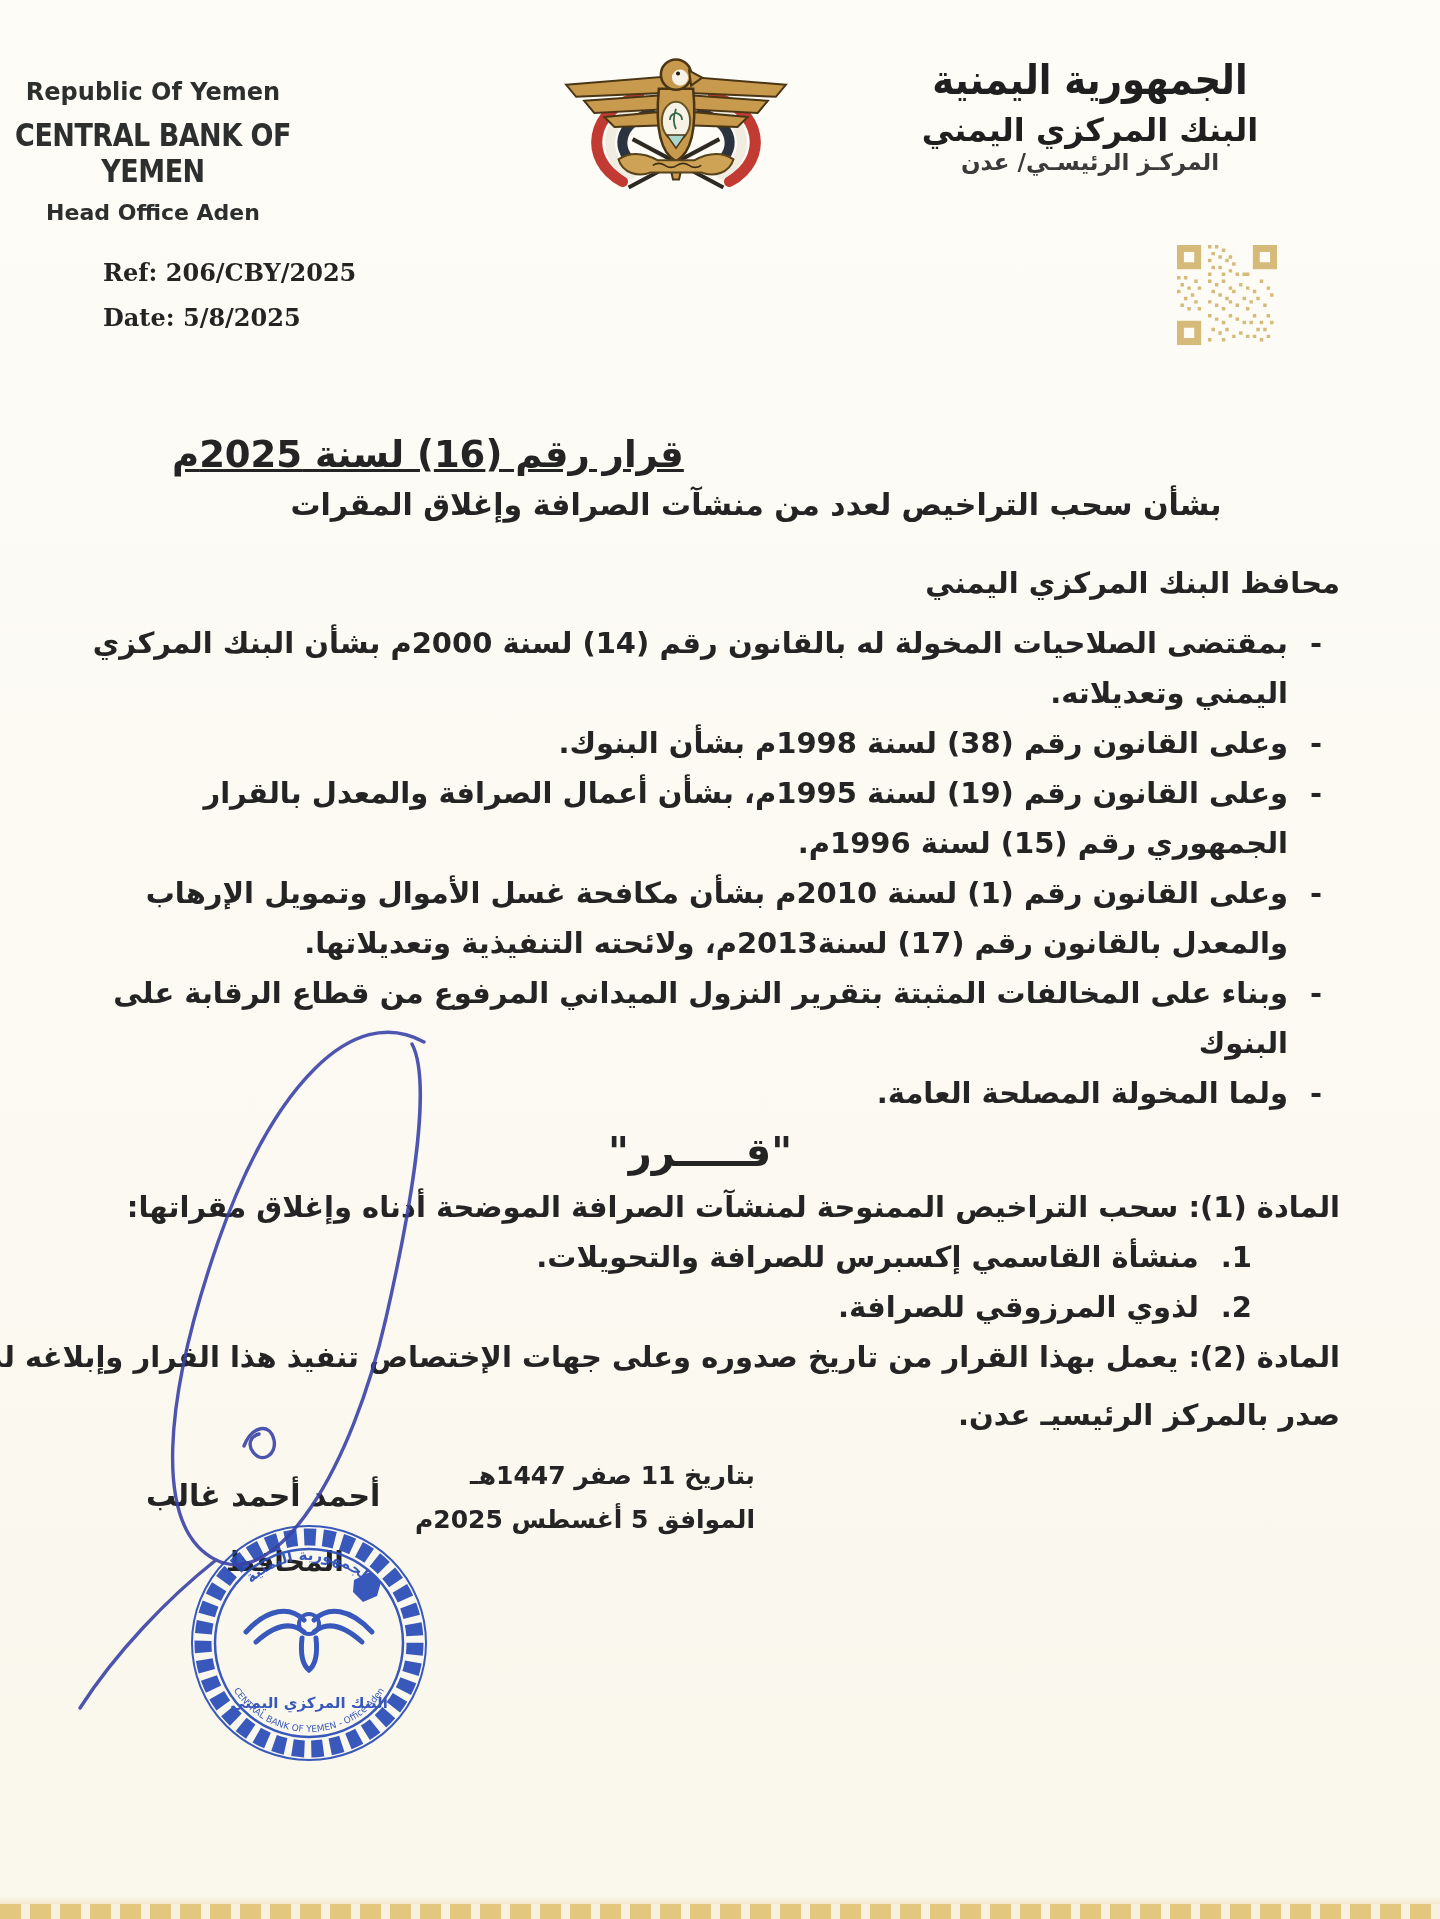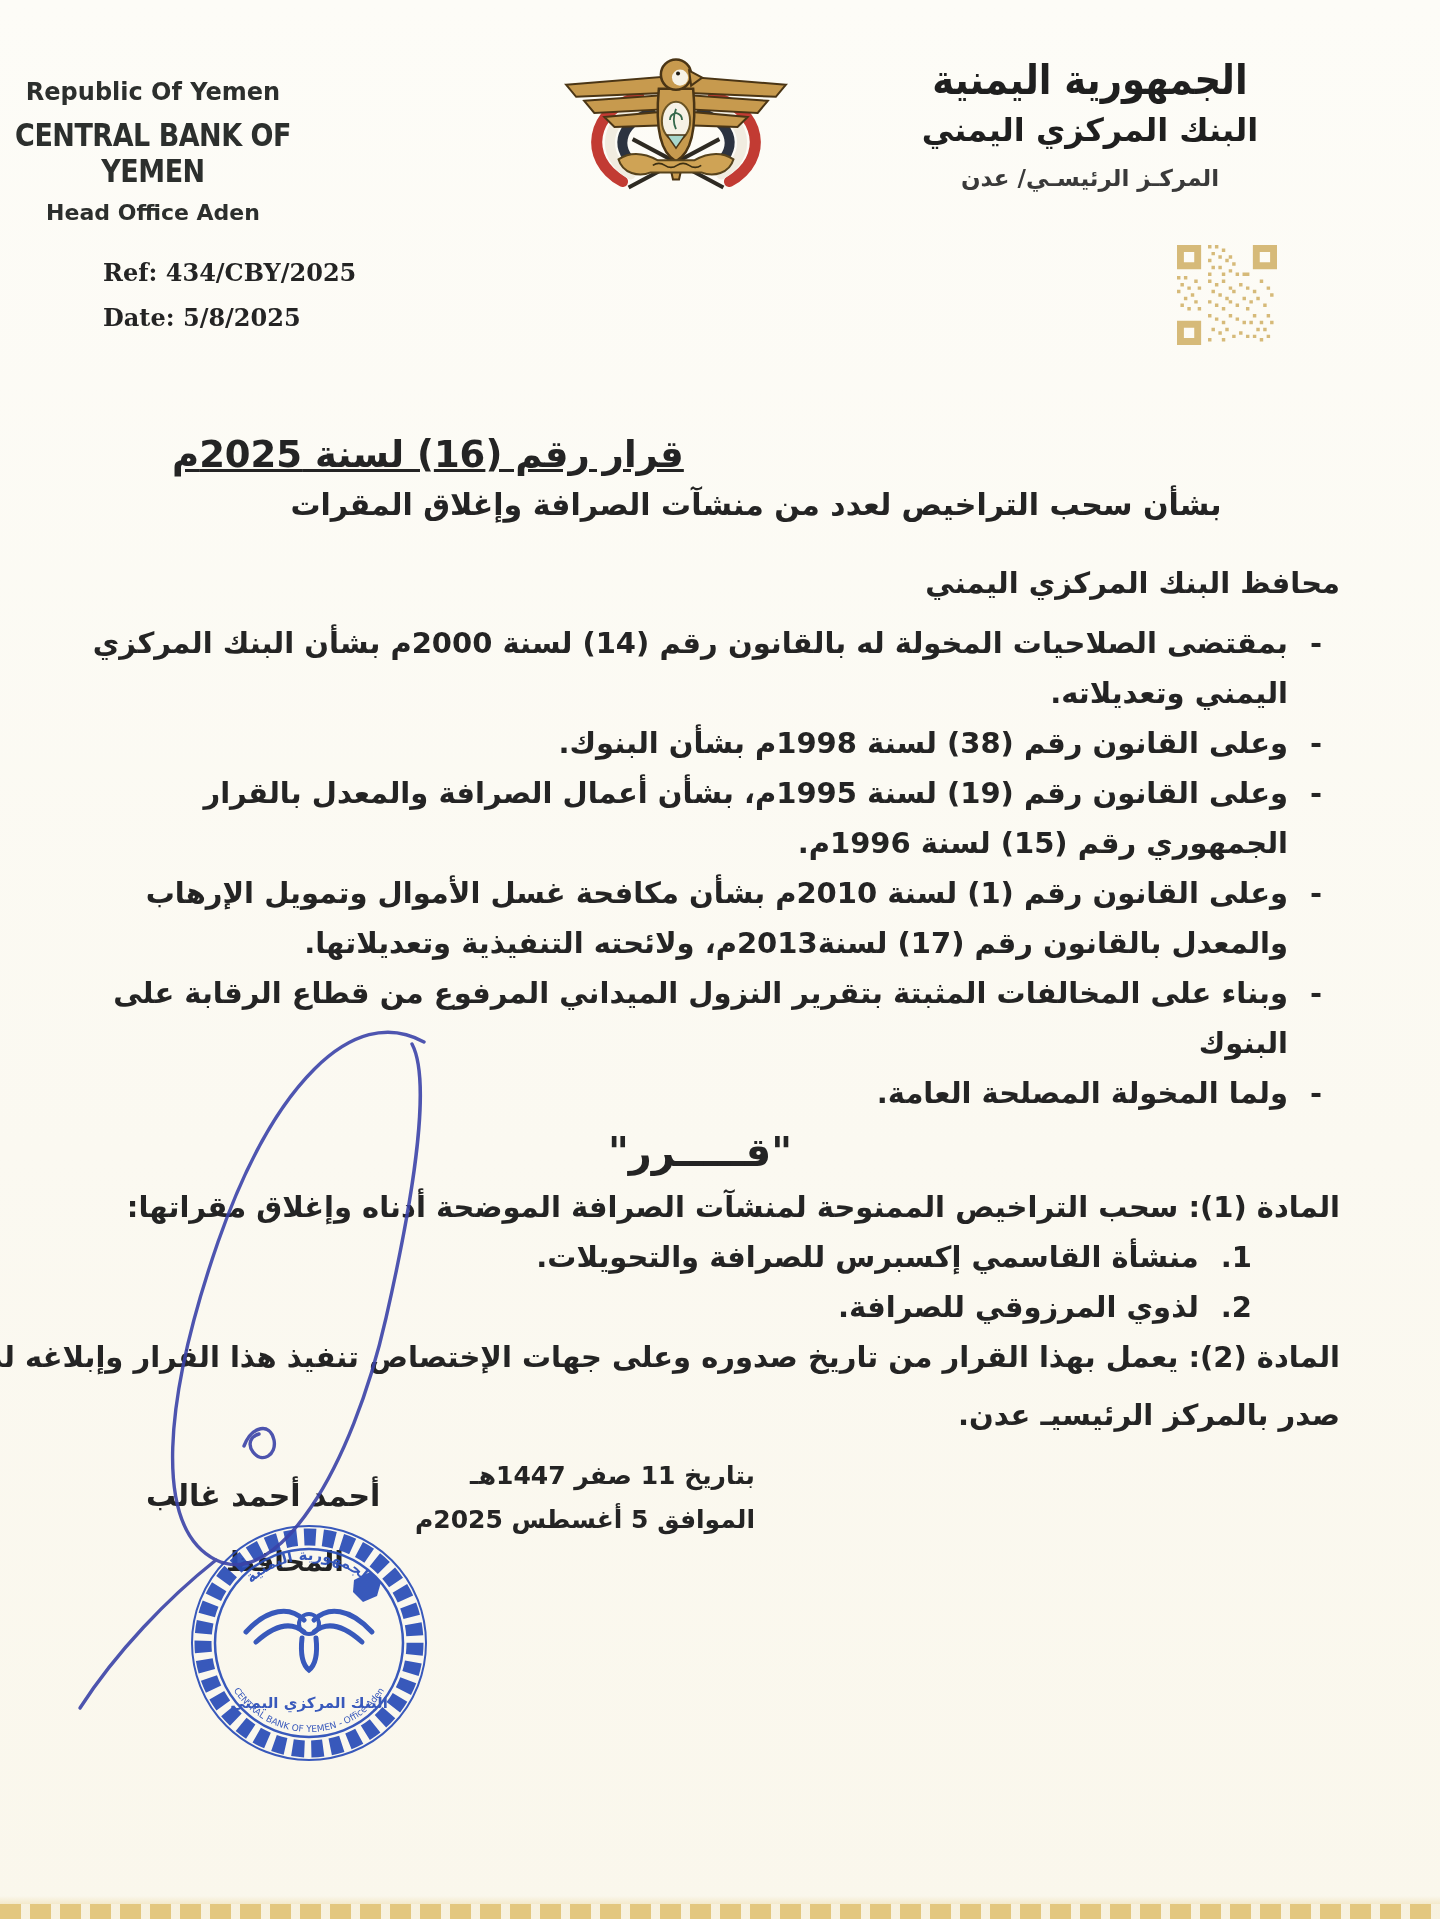--- a/index.html
+++ b/index.html
@@ -11,21 +11,21 @@
   
   .header-en{position:absolute;left:8px;top:78px;width:290px;text-align:center;color:#2c2f2d;}
   .header-en .l1{font-size:24px;font-weight:700;}
   .header-en .l2{font-size:27px;font-weight:800;letter-spacing:-0.5px;margin-top:16px;transform:scaleY(1.15);}
   .header-en .l3{font-size:22px;font-weight:700;margin-top:16px;}
   .refdate{position:absolute;left:103px;top:250px;font-family:"DejaVu Serif",serif;font-weight:700;font-size:24px;line-height:45px;color:#242424;}
   .emblem{position:absolute;left:560px;top:46px;width:232px;height:152px;}
   .header-ar{position:absolute;left:910px;top:58px;width:360px;text-align:center;direction:rtl;color:#1f1f1f;}
   .header-ar .callig{font-size:37px;font-weight:800;transform:scaleY(1.12);letter-spacing:1px;}
   .header-ar .bank{font-size:32px;font-weight:800;margin-top:10px;}
-  .header-ar .office{font-size:23px;font-weight:600;margin-top:16px;color:#3a3a3a;}
+  .header-ar .office{font-size:23px;font-weight:600;margin-top:0;color:#3a3a3a;}
   .qr{position:absolute;left:1177px;top:245px;width:100px;height:100px;}
   
   .content{position:absolute;left:60px;top:430px;width:1280px;direction:rtl;font-size:29px;line-height:50px;font-weight:600;color:#242424;}
   .c-shift{padding-left:112px;}
   .title{text-align:left;font-weight:800;font-size:37px;text-decoration:underline;}
   .subtitle{text-align:center;font-weight:800;font-size:30px;}
   .issuer{text-align:right;font-weight:800;margin-top:28px;}
   ul.preamble{list-style:none;margin:10px 0 0 0;padding:0;}
   ul.preamble li{position:relative;padding-right:52px;text-align:right;}
   ul.preamble .dash{position:absolute;right:18px;top:0;font-weight:700;}
@@ -54,21 +54,21 @@
 
 <div class="page">
 
   <div class="header-en">
     <div class="l1">Republic Of Yemen</div>
     <div class="l2">CENTRAL BANK OF YEMEN</div>
     <div class="l3">Head Office Aden</div>
   </div>
 
   <div class="refdate">
-    <div>Ref: 434/CBY/2025</div>
+    <div>Ref: 206/CBY/2025</div>
     <div>Date: 5/8/2025</div>
   </div>
 
   <svg class="emblem" viewBox="0 0 230 150" aria-hidden="true">
     <g fill="none" stroke-linecap="round">
       <path d="M78 50 C30 62 22 112 62 134" stroke="#c23b33" stroke-width="11"></path>
       <path d="M84 58 C44 70 38 108 70 127" stroke="#f1ece0" stroke-width="10"></path>
       <path d="M90 66 C57 77 53 104 78 120" stroke="#2c3340" stroke-width="10"></path>
     </g>
     <g fill="none" stroke-linecap="round" transform="translate(230,0) scale(-1,1)">

